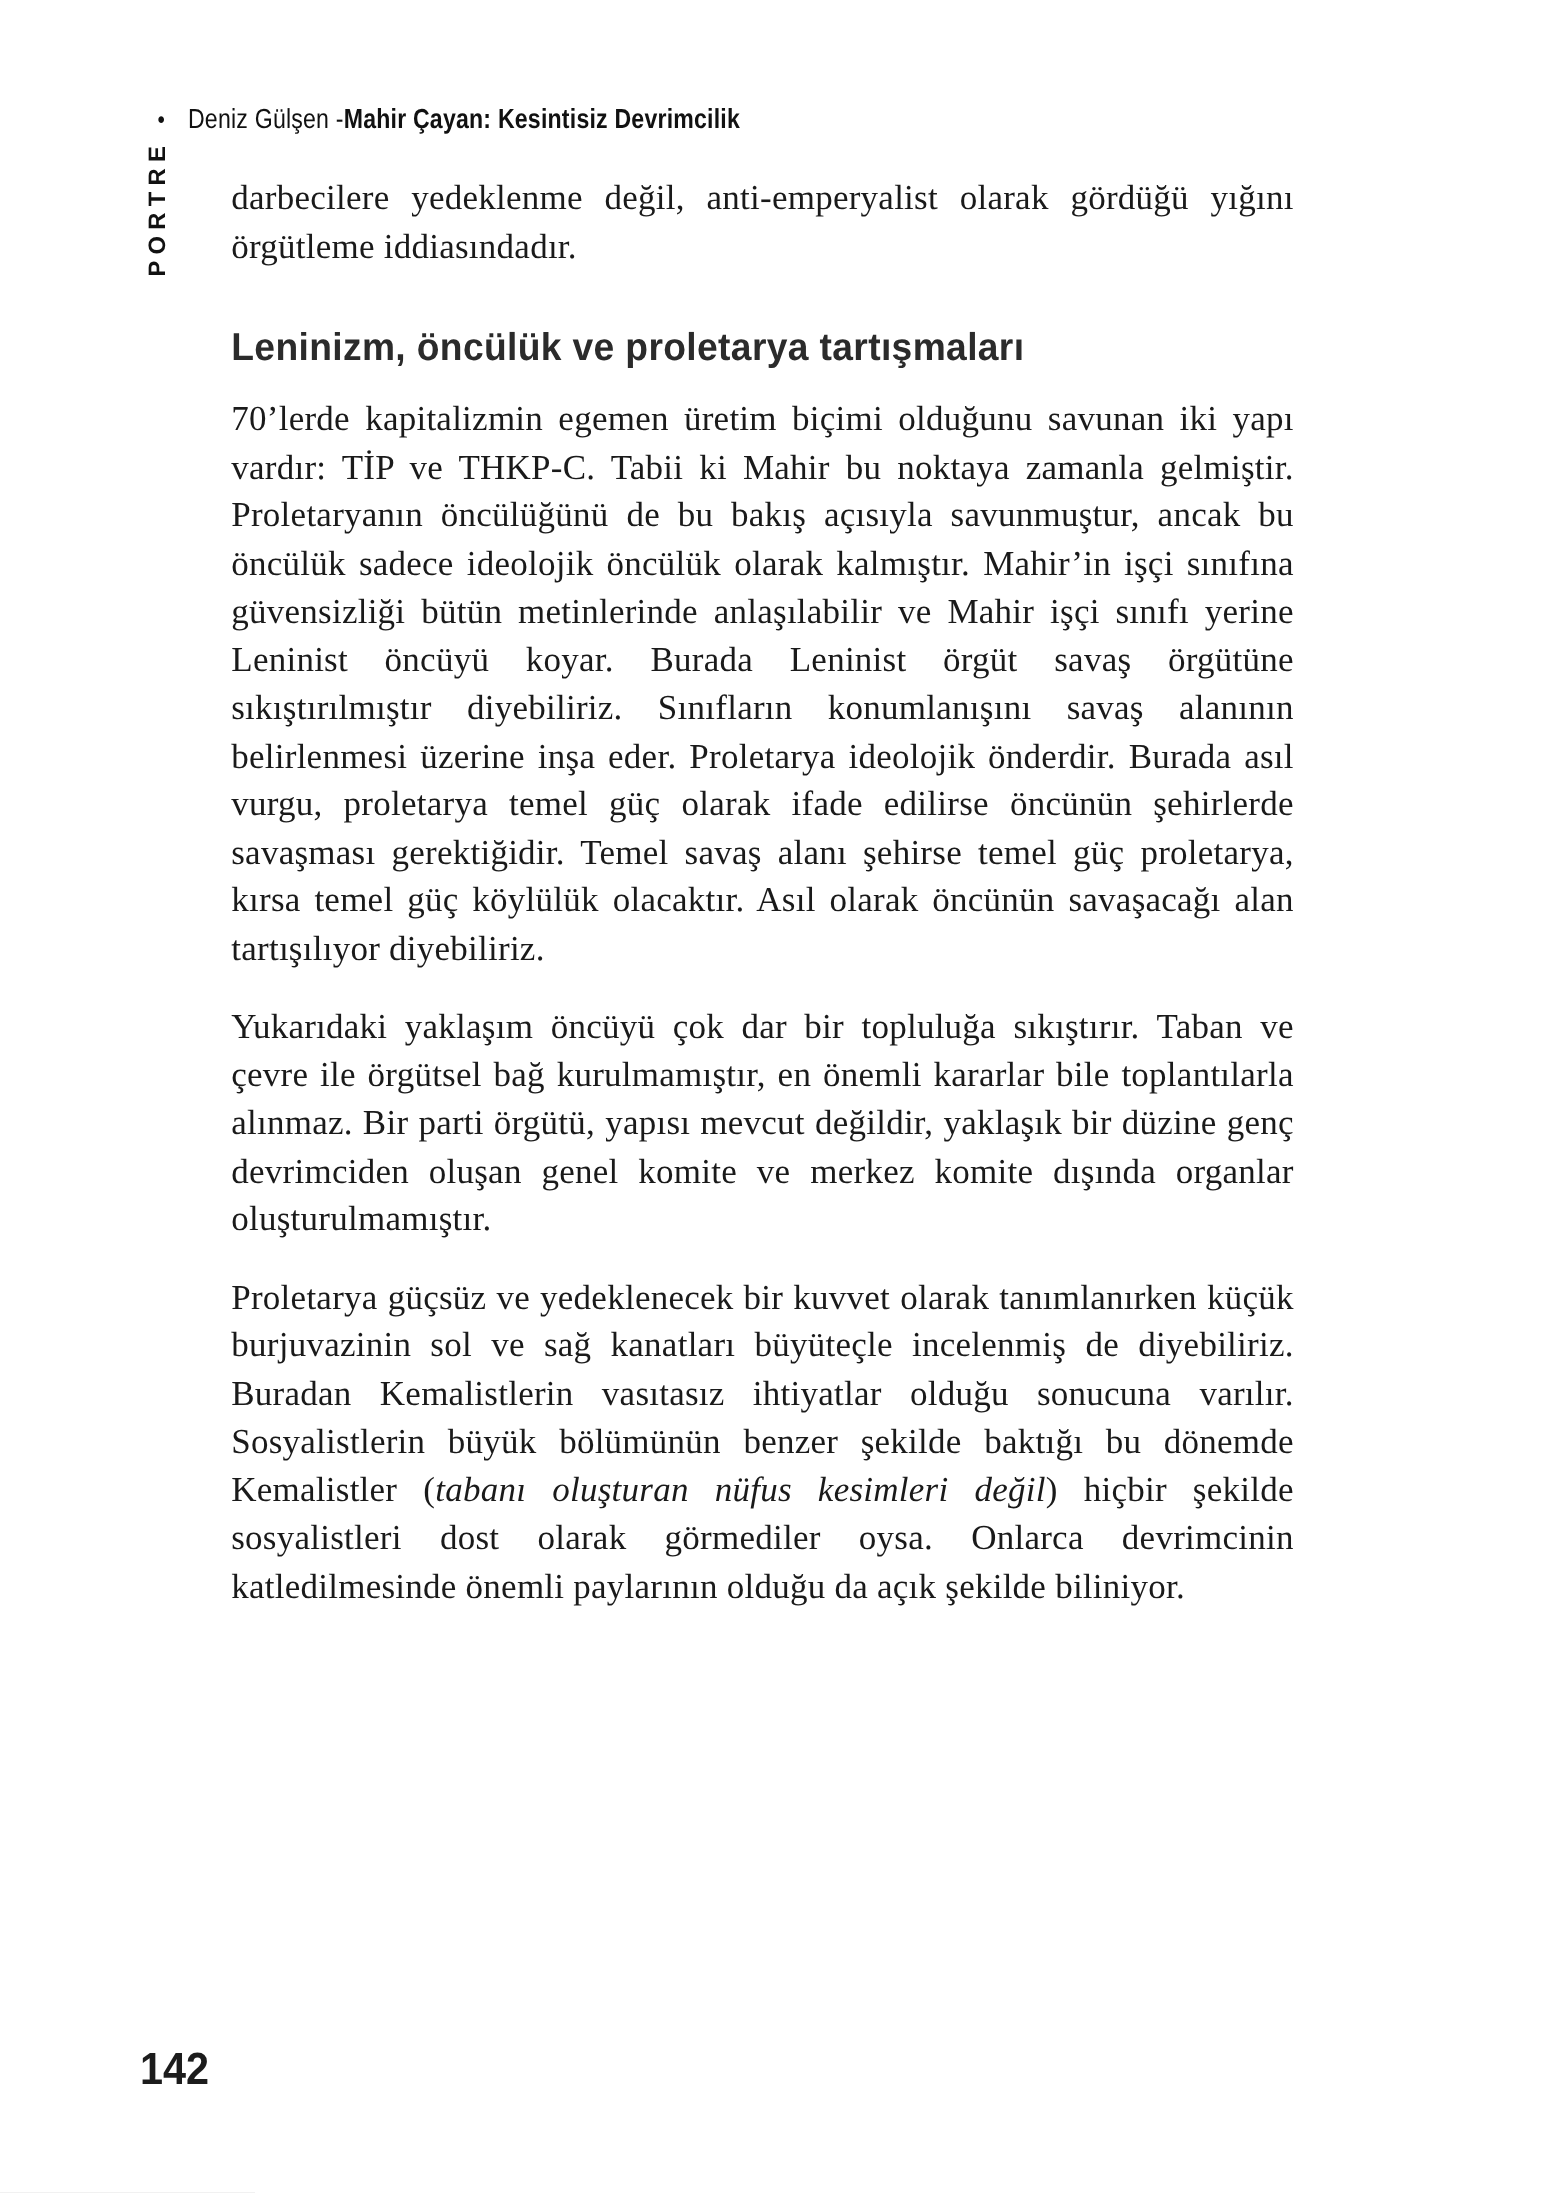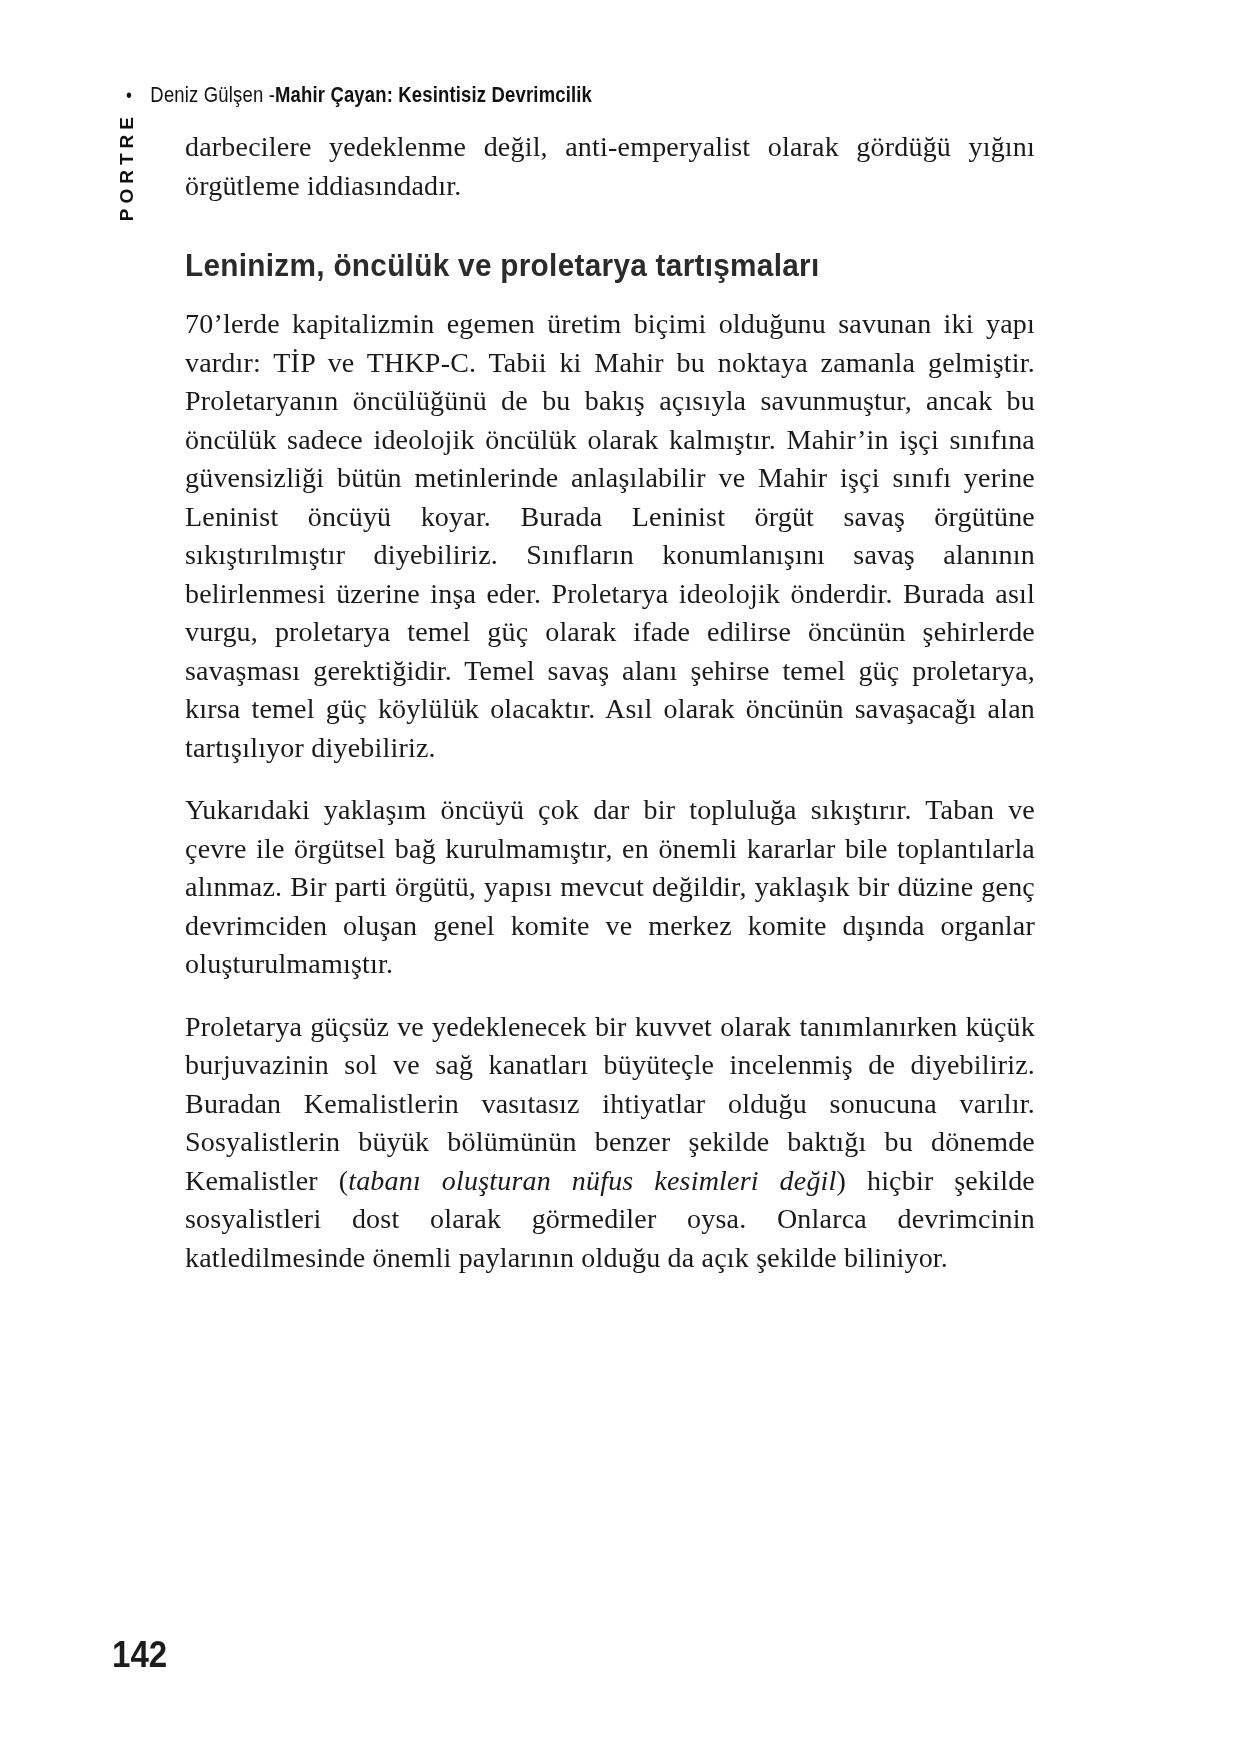--- a/index.html
+++ b/index.html
@@ -57,21 +57,21 @@
     font-weight: bold;
     font-size: 19px;
     letter-spacing: 5px;
     color: #111111;
   }
 
   
   .text-column {
     position: absolute;
     left: 185px;
-    top: 128px;
+    top: 140px;
     width: 850px;
   }
   .intro-paragraph,
   .body-paragraph {
     margin: 0 0 24px 0;
     font-size: 28px;
     line-height: 38.5px;
     text-align: justify;
     letter-spacing: 0.2px;
   }

